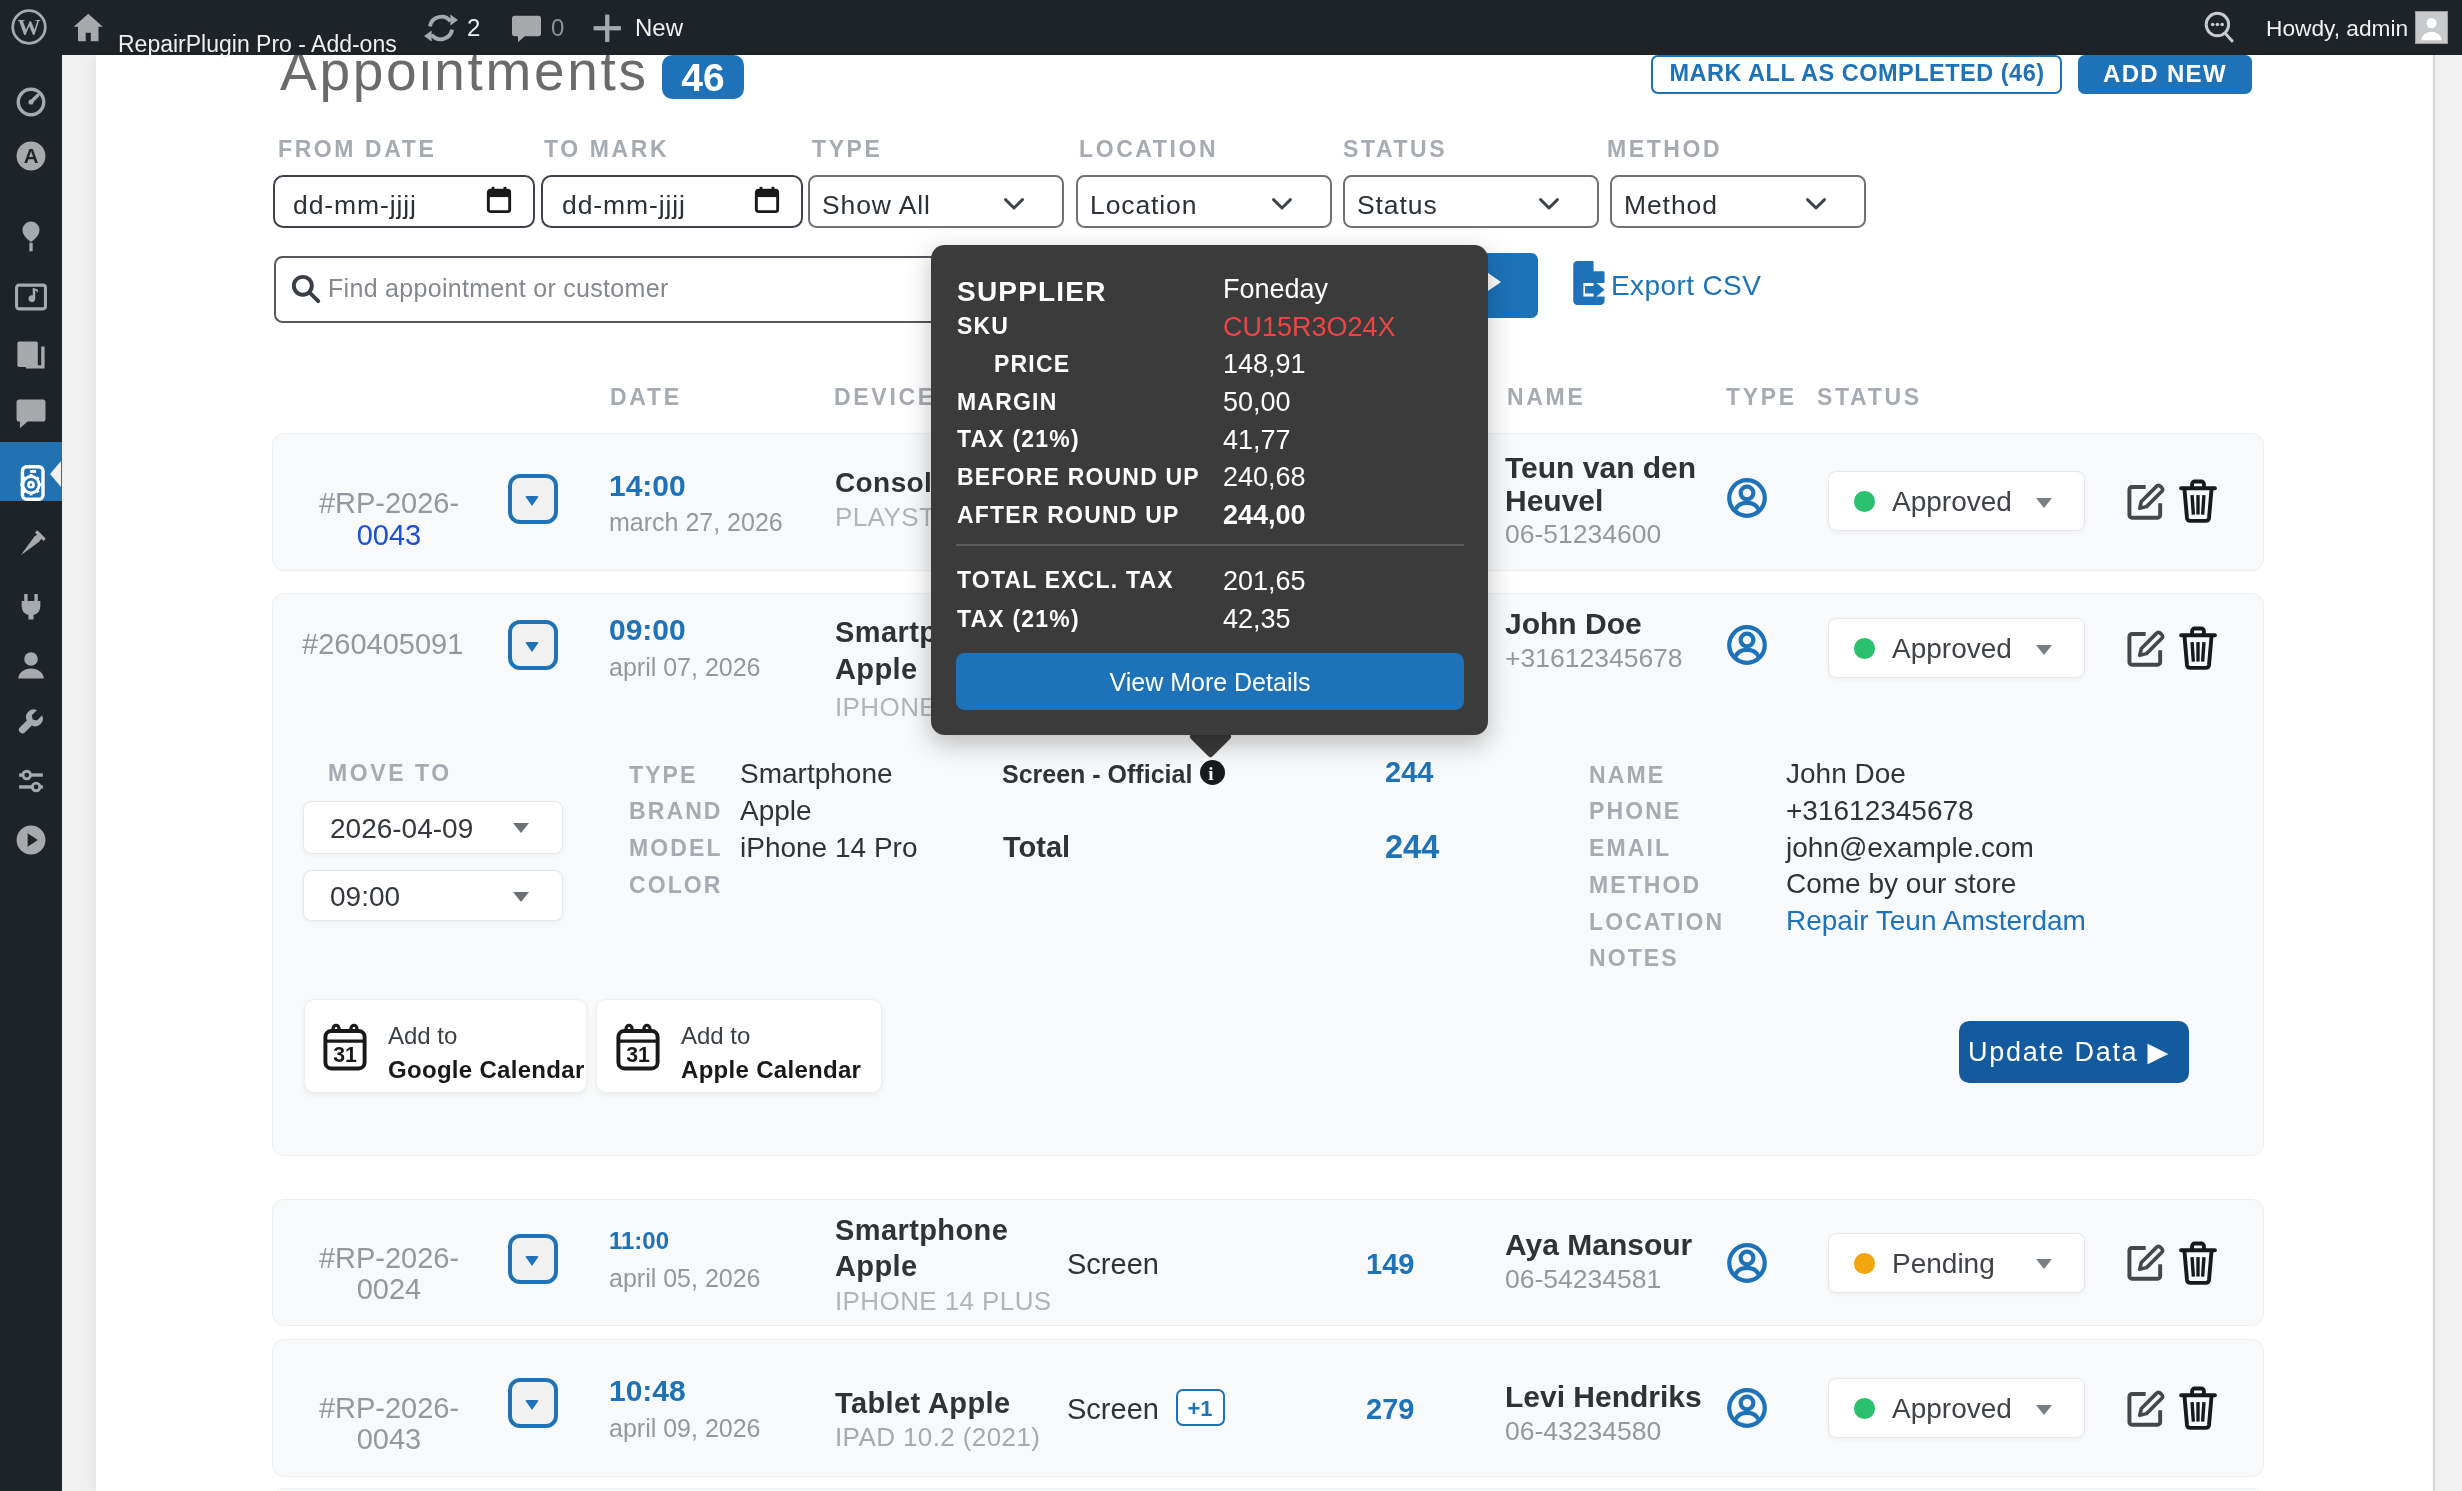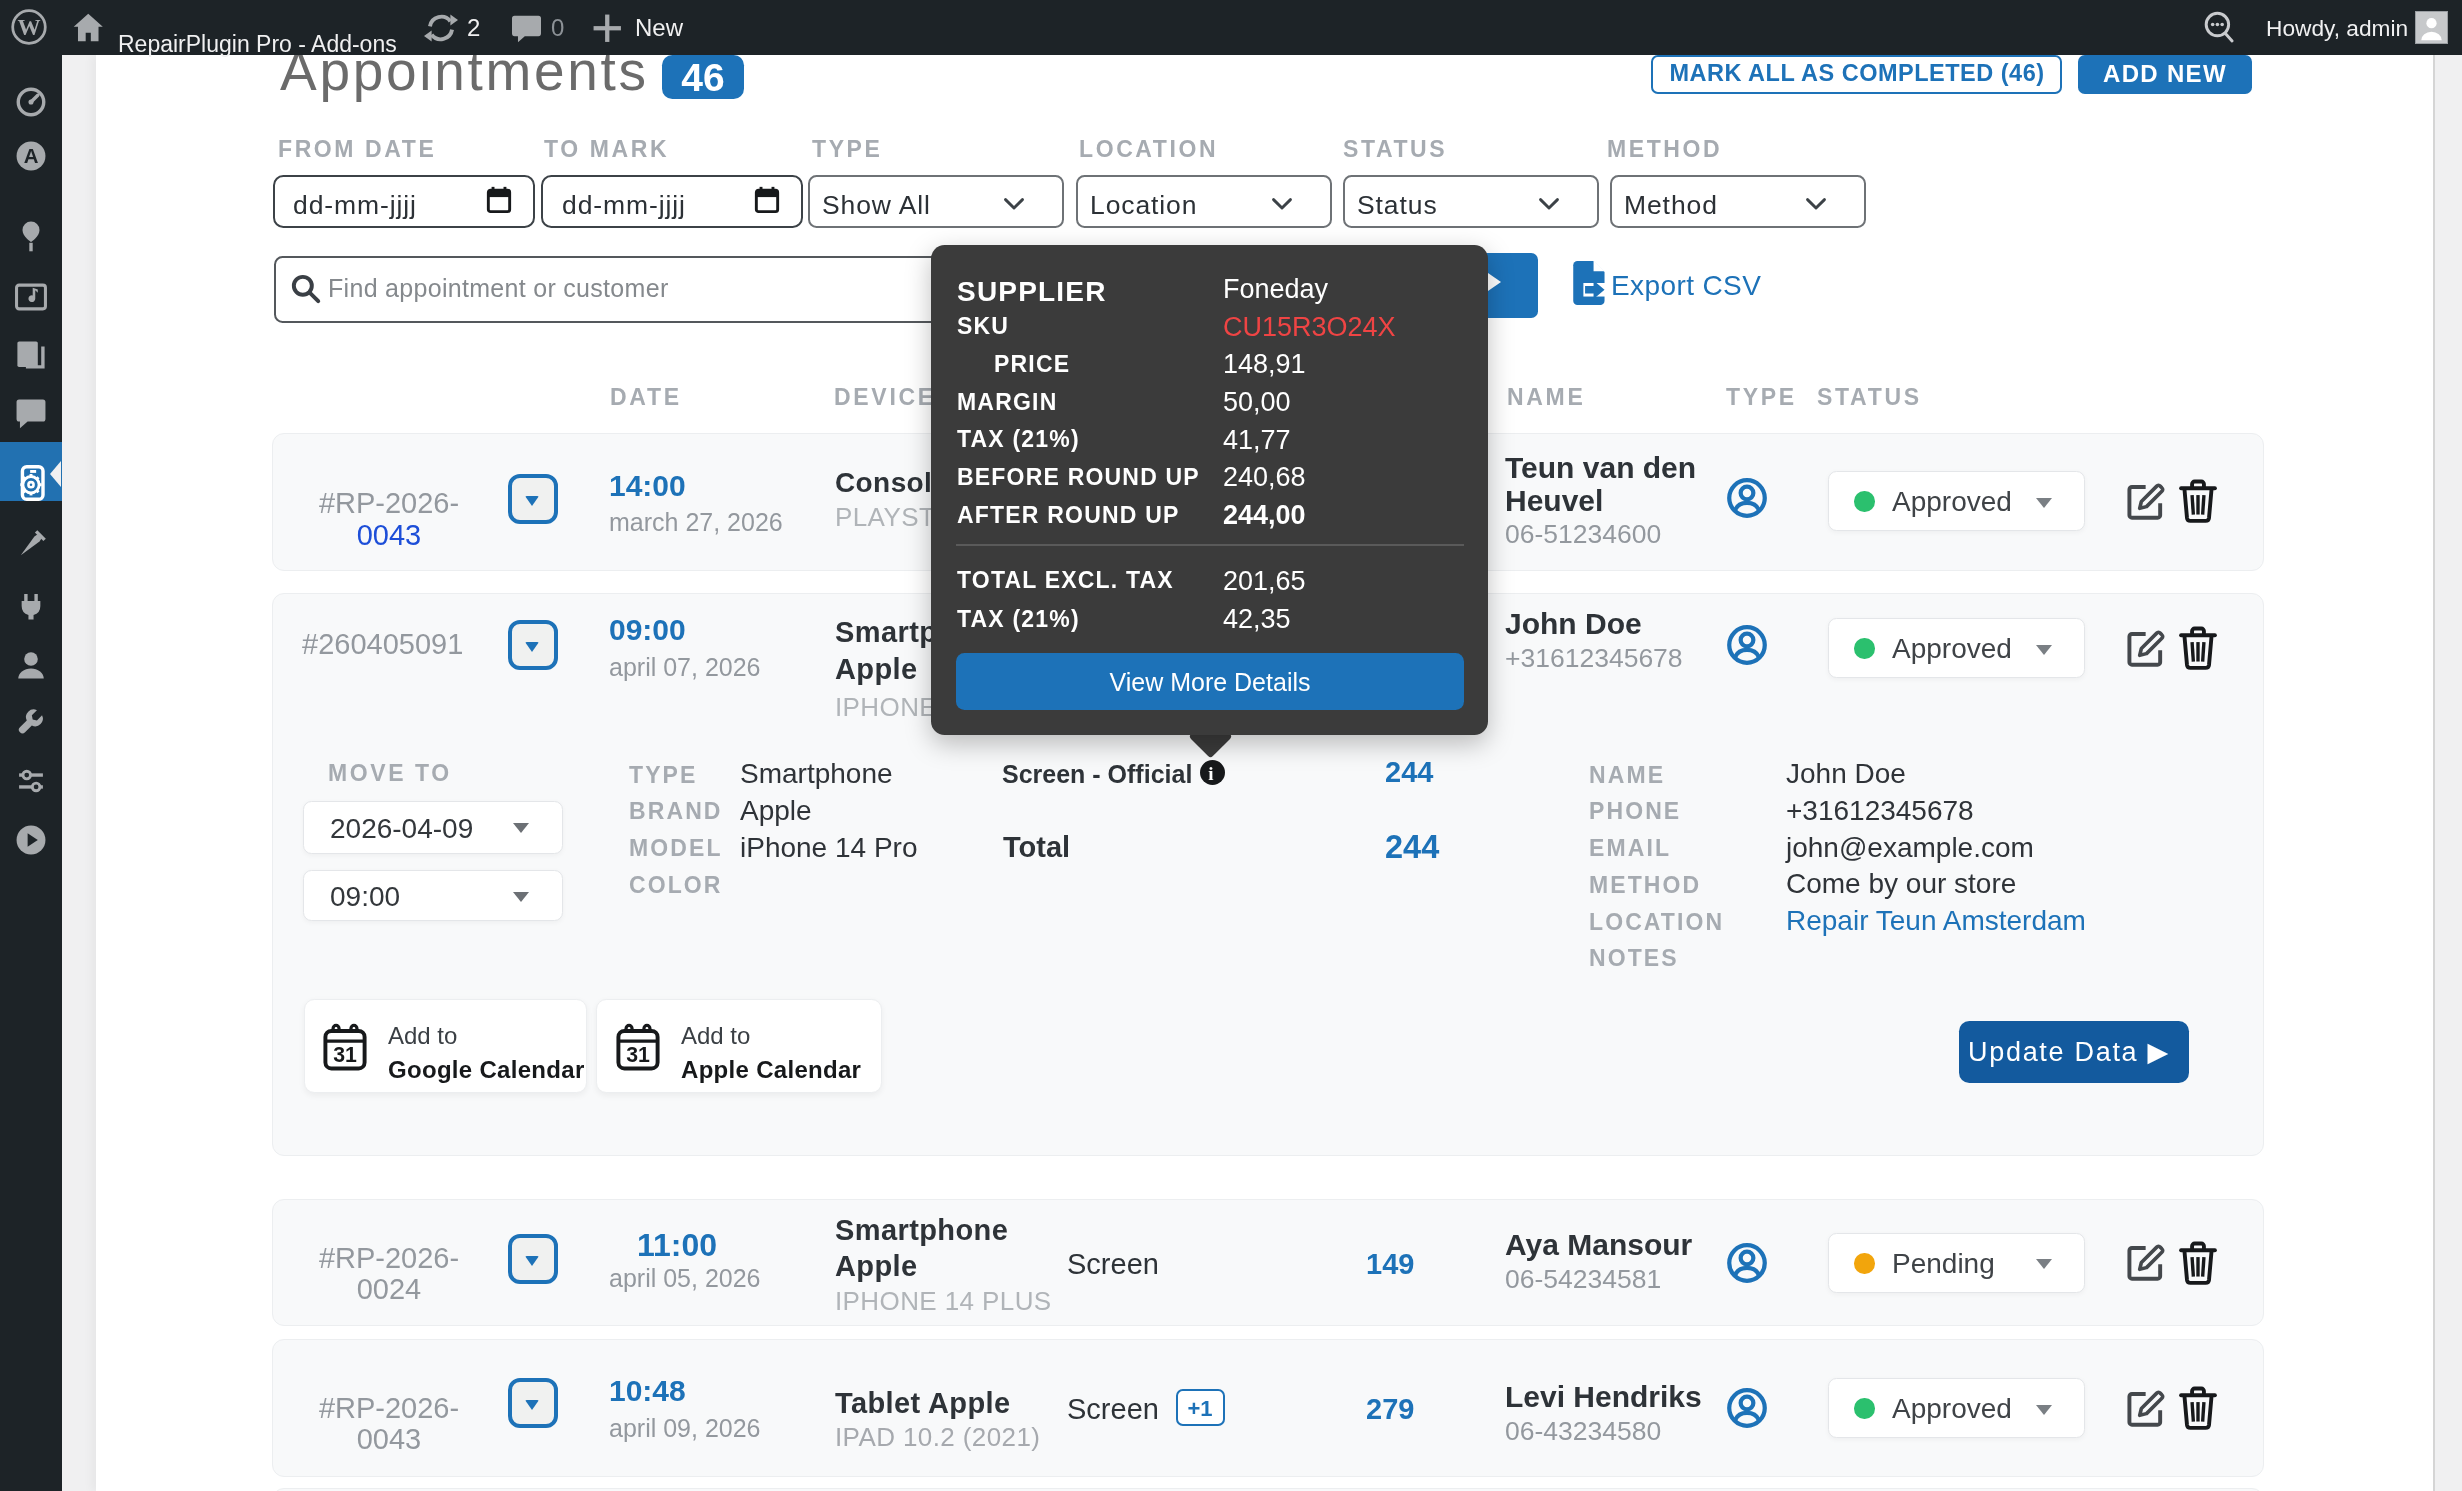--- a/index.html
+++ b/index.html
@@ -227,21 +227,21 @@
     </div>
     <div style="position:absolute;left:681px;top:1024px;font-size:24px;line-height:1;color:#3a3f44;font-weight:400;white-space:nowrap;">Add to</div>
     <div style="position:absolute;left:681px;top:1058px;font-size:24px;line-height:1;color:#17191b;font-weight:700;white-space:nowrap;letter-spacing:0.3px;">Apple Calendar</div>
     <div style="position:absolute;left:1959px;top:1021px;width:230px;height:62px;background:#135a9e;border-radius:10.3px;"></div>
     <div style="position:absolute;left:1727px;top:1039px;width:684px;text-align:center;font-size:27px;line-height:1;color:#fff;font-weight:400;white-space:nowrap;letter-spacing:1.7px;">Update Data ▶</div>
     <div style="position:absolute;left:272px;top:1199px;width:1992px;height:127px;background:#f8f9fa;border:1.7px solid #eceef0;border-radius:12px;box-sizing:border-box;"></div>
     <div style="position:absolute;left:47px;top:1244px;width:684px;text-align:center;font-size:29px;line-height:1;color:#93989e;font-weight:400;white-space:nowrap;">#RP-2026-</div>
     <div style="position:absolute;left:47px;top:1275px;width:684px;text-align:center;font-size:29px;line-height:1;color:#93989e;font-weight:400;white-space:nowrap;">0024</div>
     <div style="position:absolute;left:508px;top:1234px;width:50px;height:50px;background:#f0f1f0;border:4.3px solid #1d72b8;border-radius:12px;box-sizing:border-box;"></div>
     <div style="position:absolute;left:525px;top:1256px;;width:0;height:0;border-left:7.7px solid transparent;border-right:7.7px solid transparent;border-top:10.3px solid #1d72b8;border-radius:1.7px;"></div>
-    <div style="position:absolute;left:637px;top:1229px;font-size:32px;line-height:1;color:#1d72b8;font-weight:700;white-space:nowrap;">11:00</div>
+    <div style="position:absolute;left:609px;top:1229px;font-size:24px;line-height:1;color:#1d72b8;font-weight:700;white-space:nowrap;">11:00</div>
     <div style="position:absolute;left:609px;top:1266px;font-size:25px;line-height:1;color:#93989e;font-weight:400;white-space:nowrap;">april 05, 2026</div>
     <div style="position:absolute;left:835px;top:1216px;font-size:29px;line-height:1;color:#2e3338;font-weight:700;white-space:nowrap;letter-spacing:0.4px;">Smartphone</div>
     <div style="position:absolute;left:835px;top:1252px;font-size:29px;line-height:1;color:#2e3338;font-weight:700;white-space:nowrap;letter-spacing:0.4px;">Apple</div>
     <div style="position:absolute;left:835px;top:1288px;font-size:26px;line-height:1;color:#b0b4b8;font-weight:400;white-space:nowrap;letter-spacing:0.4px;">IPHONE 14 PLUS</div>
     <div style="position:absolute;left:1067px;top:1250px;font-size:29px;line-height:1;color:#2e3338;font-weight:500;white-space:nowrap;">Screen</div>
     <div style="position:absolute;left:1366px;top:1250px;font-size:29px;line-height:1;color:#1d72b8;font-weight:700;white-space:nowrap;">149</div>
     <div style="position:absolute;left:1505px;top:1230px;font-size:30px;line-height:1;color:#2e3338;font-weight:600;white-space:nowrap;">Aya Mansour</div>
     <div style="position:absolute;left:1505px;top:1266px;font-size:26.5px;line-height:1;color:#93989e;font-weight:400;white-space:nowrap;">06-54234581</div>
     <div style="position:absolute;left:1725px;top:1241px;">
       <svg width="44" height="44" viewBox="0 0 52 52">

